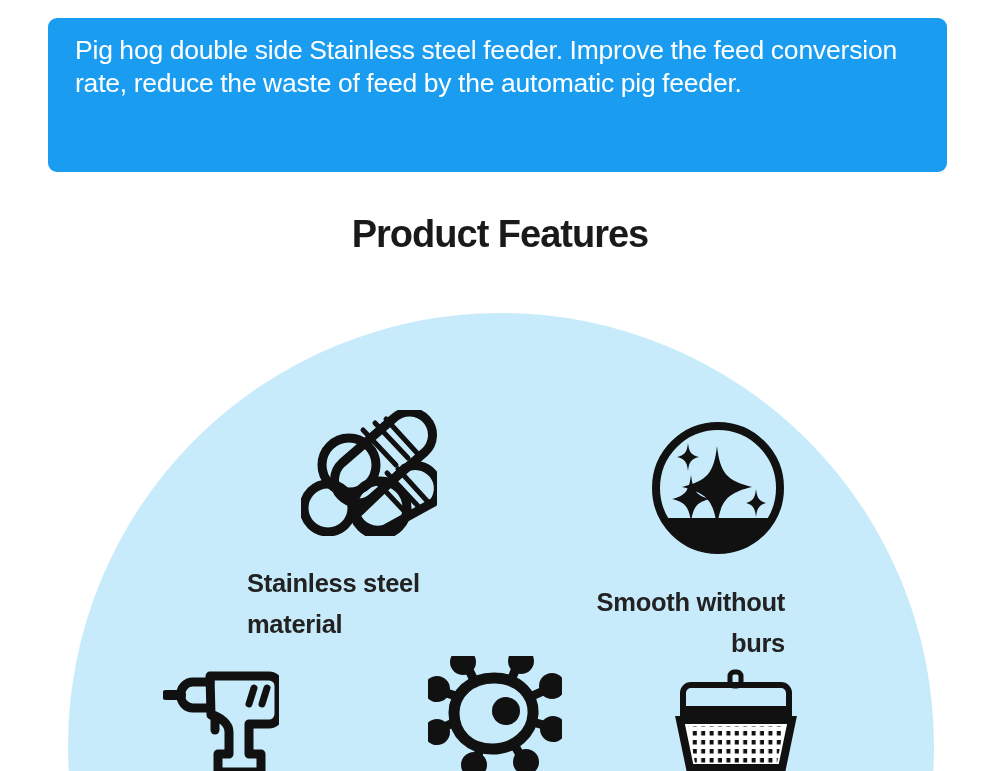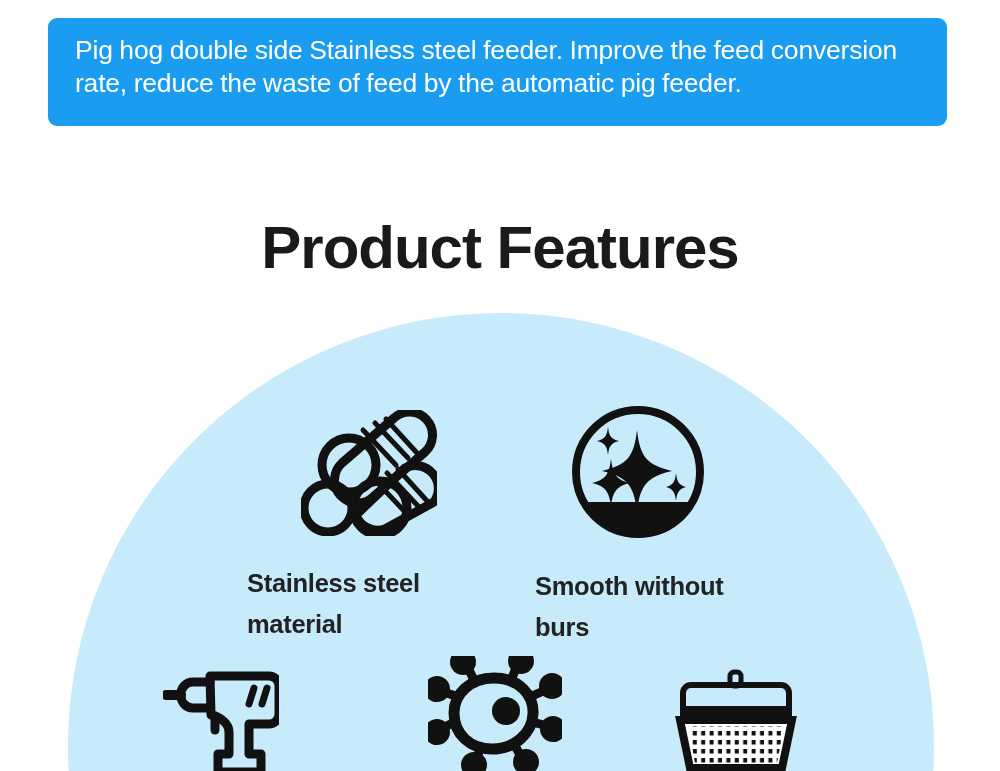--- a/index.html
+++ b/index.html
@@ -17,21 +17,21 @@
     overflow: hidden;
     background: #ffffff;
   }
 
   
   #banner {
     position: absolute;
     left: 48px;
     top: 18px;
     width: 899px;
-    height: 108px;
+    height: 154px;
     background: #1a9df0;
     border-radius: 9px;
     box-sizing: border-box;
     padding: 16px 24px 0 27px;
   }
   #banner-text {
     color: #ffffff;
     font-family: "Liberation Sans", sans-serif;
     font-size: 26.5px;
     line-height: 33px;
@@ -41,21 +41,21 @@
   }
 
   
   #section-title {
     position: absolute;
     left: 0;
     top: 213px;
     width: 1000px;
     text-align: center;
     font-family: "Liberation Sans", sans-serif;
-    font-size: 60px;
+    font-size: 38px;
     font-weight: bold;
     color: #1a1a1a;
     letter-spacing: -1px;
   }
 
   
   #circle {
     position: absolute;
     left: 68px;
     top: 313px;
@@ -78,21 +78,21 @@
     line-height: 41px;
     color: #222222;
     letter-spacing: -0.3px;
     white-space: pre-line;
     font-weight: bold;
   }
 
   
   #feature-1 { left: 247px; top: 410px; width: 240px; }
   #feature-1 .feature-icon { margin-left: 54px; }
-  #feature-2 { left: 535px; top: 405px; width: 250px; }
+  #feature-2 { left: 535px; top: 421px; width: 250px; text-align: right; }
   #feature-2 .feature-icon { margin-left: 36px; }
 
   .label-row1 { margin-top: 23px; }
 
   
   #feature-3 { left: 163px; top: 668px; }
   #feature-4 { left: 428px; top: 656px; }
   #feature-5 { left: 666px; top: 666px; }
 </style>
 </head>

